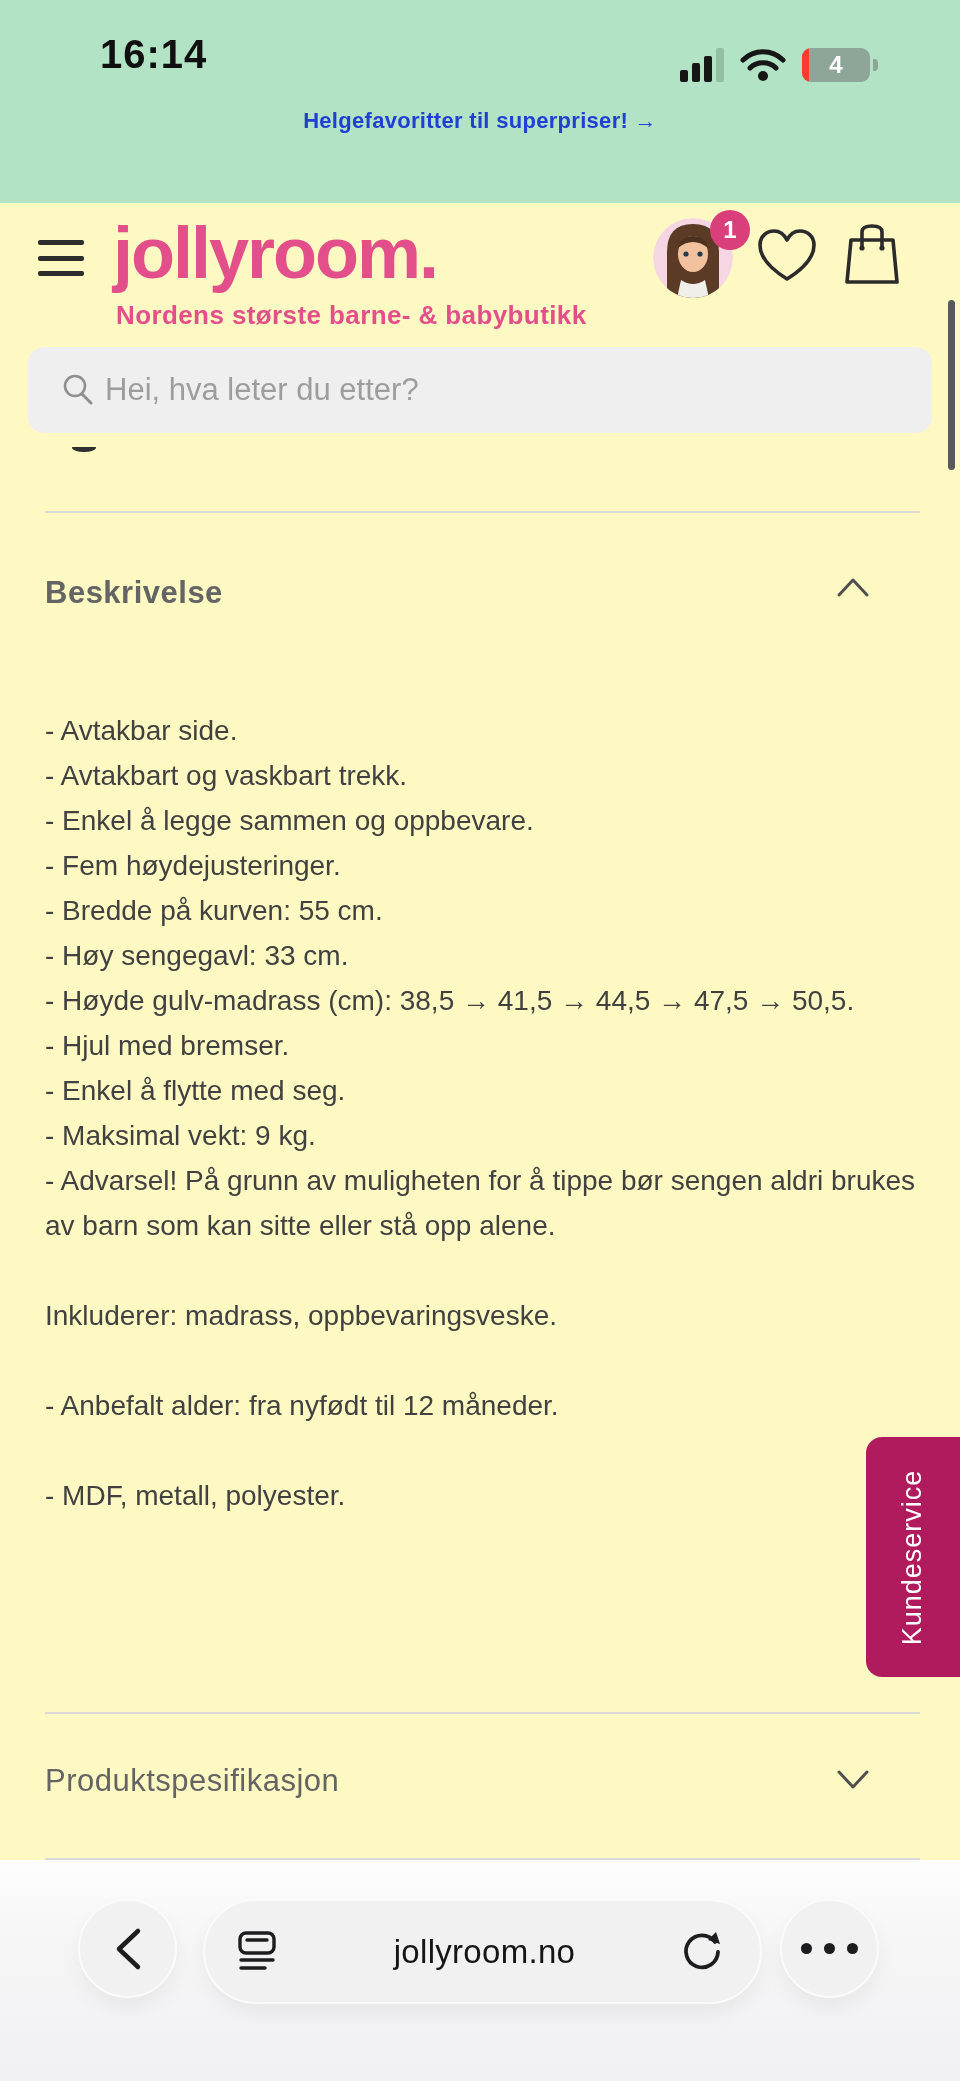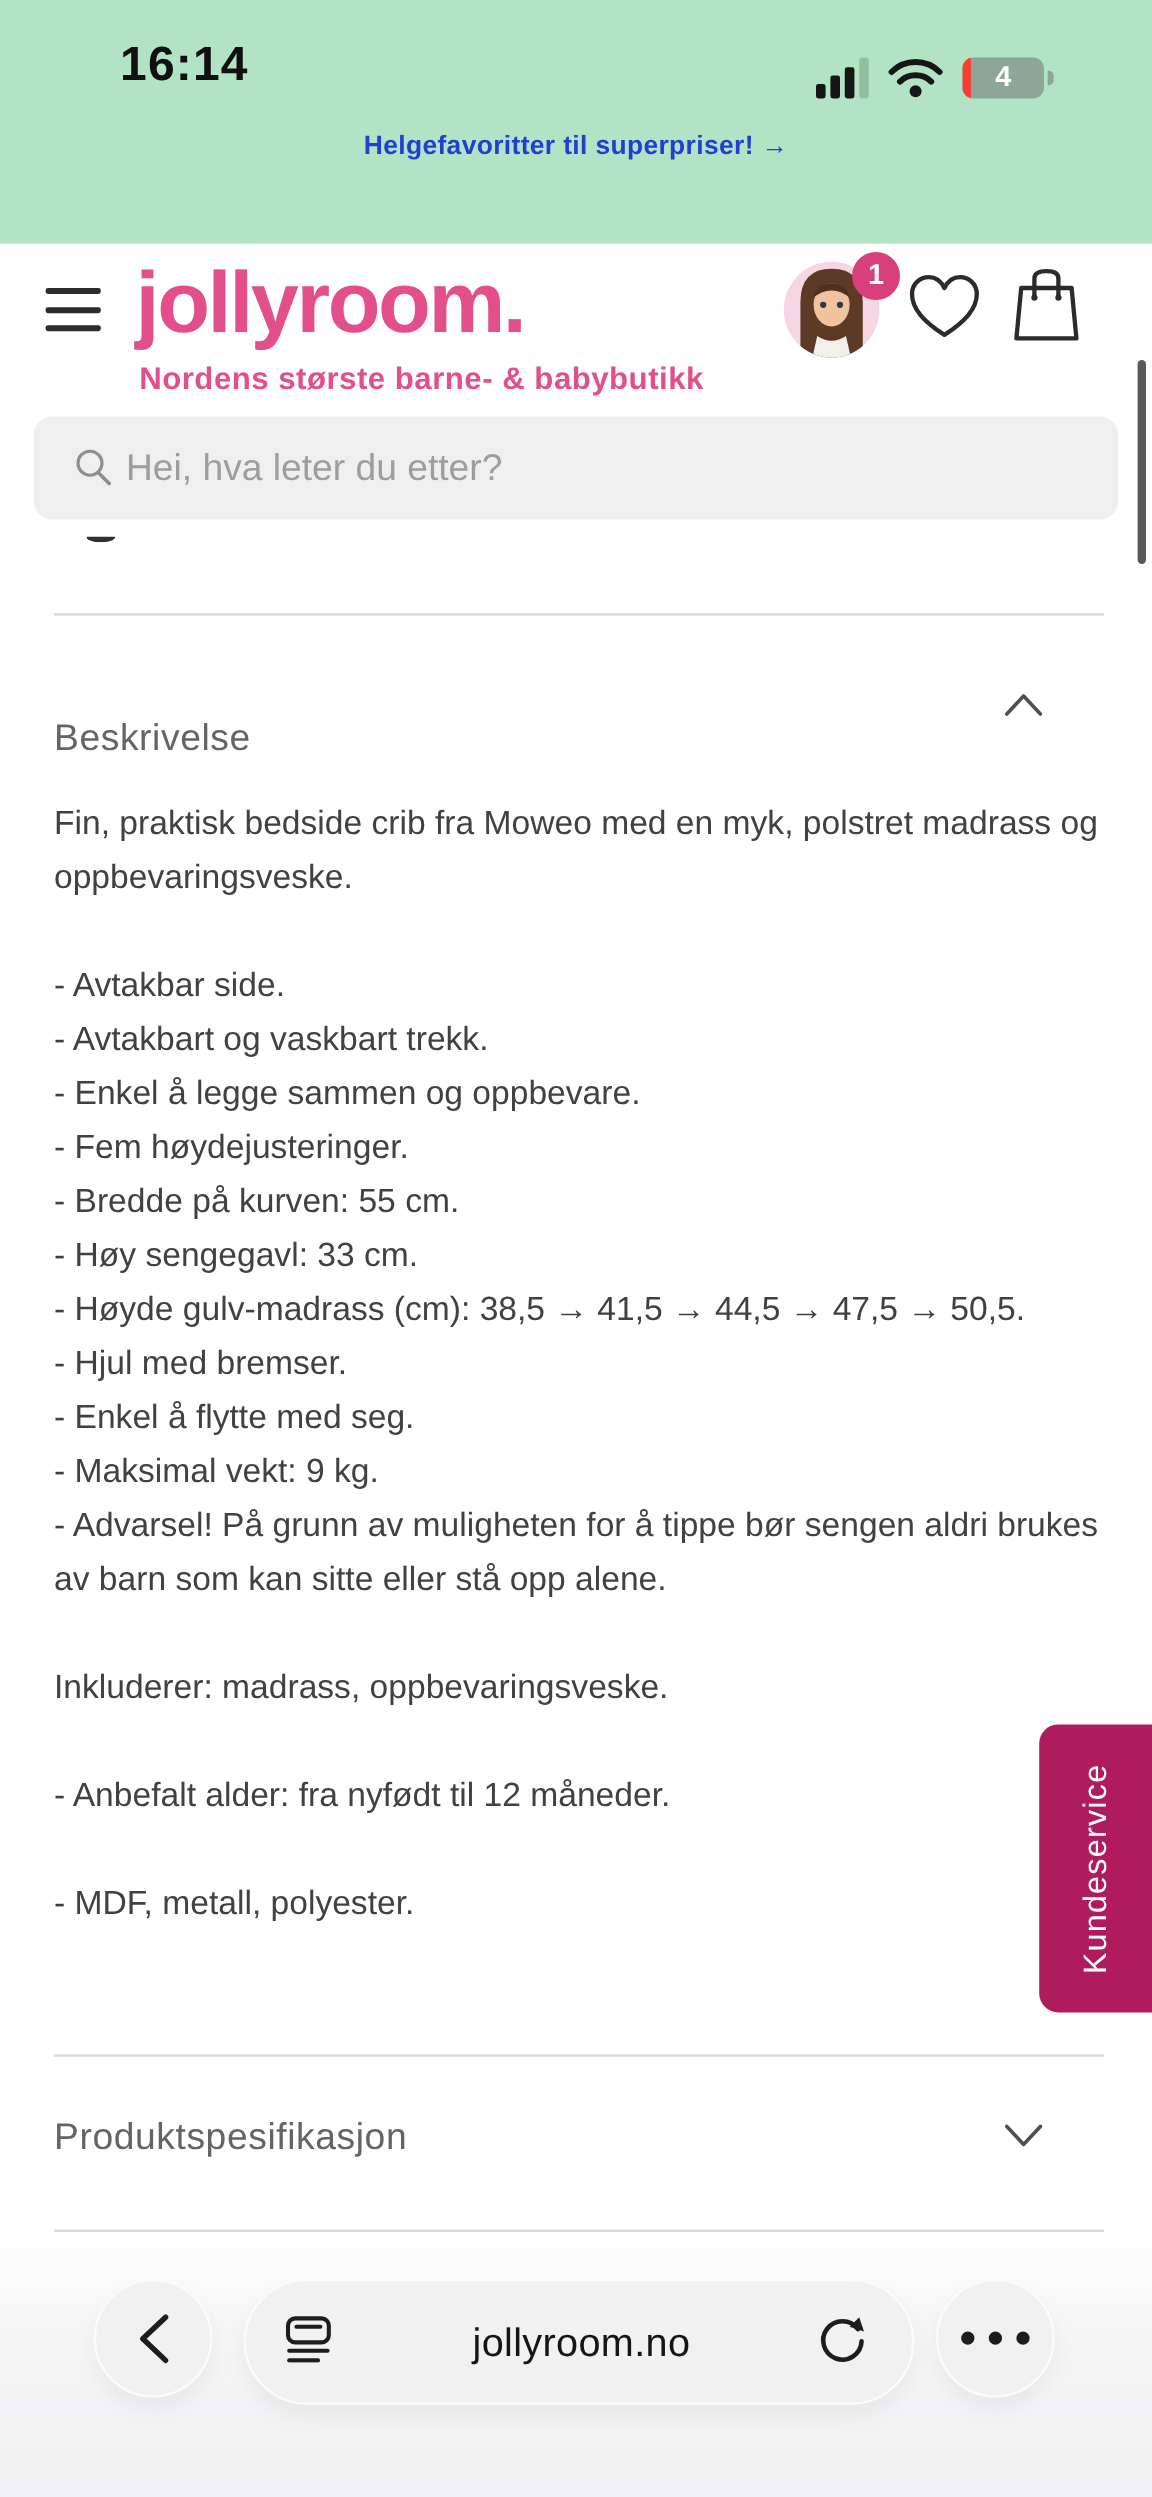--- a/index.html
+++ b/index.html
@@ -1,20 +1,20 @@
 <!DOCTYPE html>
 <html><head>
 <meta charset="utf-8">
 <style>
   * { margin:0; padding:0; box-sizing:border-box; }
   html,body { background:#e8e8e8; }
   body { font-family:"Liberation Sans", sans-serif; }
   .screen {
     position:relative; width:960px; height:2081px; margin:0 auto;
-    background:#ffffff; overflow:hidden;
+    background:#fef9c3; overflow:hidden;
   }
   
   .top-green { position:absolute; left:0; top:0; width:960px; height:203px; background:#b2e3c5; }
   .status-time { position:absolute; left:100px; top:32px; font-size:40px; font-weight:700; color:#101010; letter-spacing:1px; }
   .status-icons { position:absolute; right:82px; top:44px; display:flex; align-items:flex-end; gap:16px; height:38px; }
   .sig { display:flex; align-items:flex-end; gap:4px; height:34px; }
   .sig i { display:block; width:8px; border-radius:2px; background:#161616; }
   .sig i.b1{height:12px;} .sig i.b2{height:19px;} .sig i.b3{height:26px;} .sig i.b4{height:34px; background:#93bfa3;}
   .battery { position:relative; width:76px; height:34px; }
   .battery .body { position:absolute; left:0; top:0; width:68px; height:34px; background:#8da697; border-radius:9px; overflow:hidden; }
@@ -137,29 +137,28 @@
       <circle cx="15" cy="14" r="10" fill="none" stroke="#8f8f8f" stroke-width="2.6"></circle>
       <line x1="22" y1="22" x2="31" y2="31" stroke="#8f8f8f" stroke-width="3" stroke-linecap="round"></line>
     </svg>
     <input type="text" placeholder="Hei, hva leter du etter?" style="">
   </div>
 
   <div class="scrollbar"></div>
   <div class="frag"></div>
 
   <div class="divider" style="top:511px;"></div>
-  <div class="sec-title" style="top:597px;">Beskrivelse</div>
+  <div class="sec-title" style="top:575px;font-weight:bold;">Beskrivelse</div>
   <div class="sec-chevron" style="top:575px;">
     <svg width="34" height="24" viewBox="0 0 34 24">
       <polyline points="3,20 17,5 31,20" fill="none" stroke="#4f4f4f" stroke-width="3" stroke-linecap="round" stroke-linejoin="round"></polyline>
     </svg>
   </div>
 
   <div class="body-text">
-    <div>Fin, praktisk bedside crib fra Moweo med en myk, polstret madrass og oppbevaringsveske.</div>
     <div class="gap"></div>
     <div>- Avtakbar side.</div>
     <div>- Avtakbart og vaskbart trekk.</div>
     <div>- Enkel å legge sammen og oppbevare.</div>
     <div>- Fem høydejusteringer.</div>
     <div>- Bredde på kurven: 55 cm.</div>
     <div>- Høy sengegavl: 33 cm.</div>
     <div>- Høyde gulv-madrass (cm): 38,5 → 41,5 → 44,5 → 47,5 → 50,5.</div>
     <div>- Hjul med bremser.</div>
     <div>- Enkel å flytte med seg.</div>

